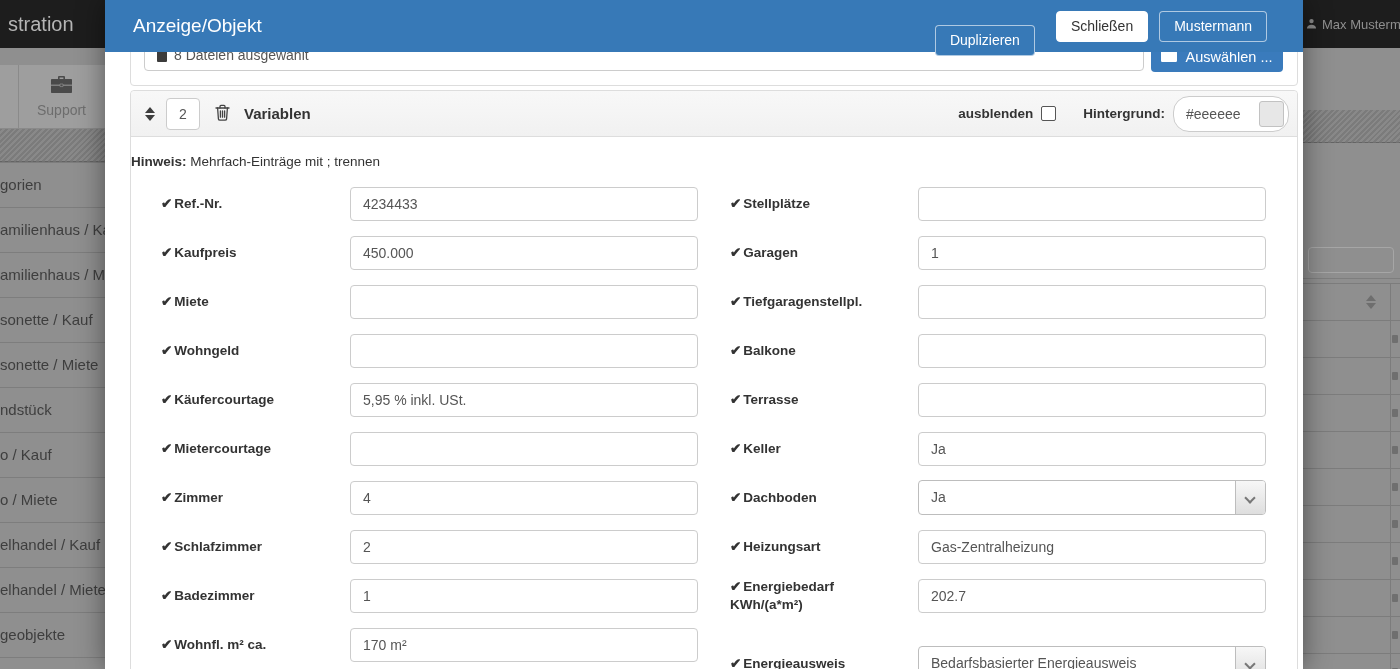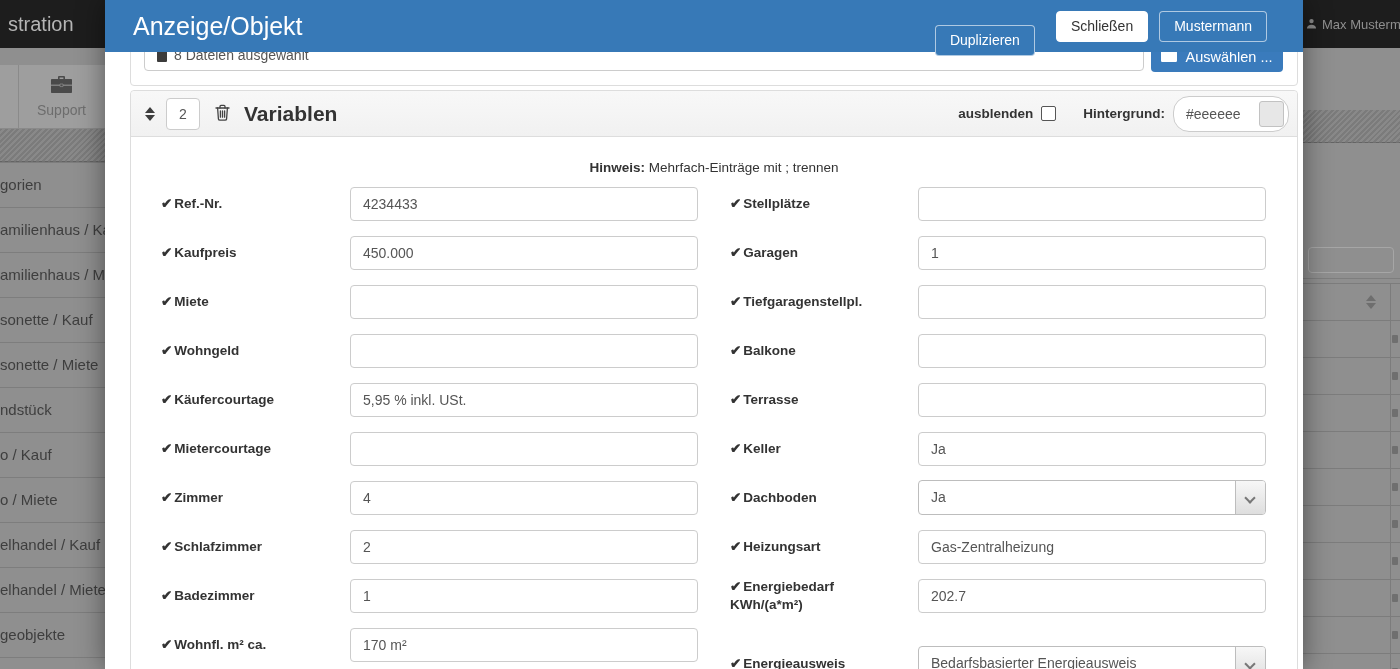--- a/index.html
+++ b/index.html
@@ -33,21 +33,21 @@
   .pr-row { height:37px; border-bottom:1px solid #7c7c7c; position:relative; }
   .pr-mark { position:absolute; right:2px; top:14px; width:6px; height:8px; background:#6f6f6f; border-radius:1px; }
   .pr-sort { position:absolute; right:24px; top:11px; display:flex; flex-direction:column; gap:2px; }
   .pr-sort i { display:block; width:0; height:0; border-left:5px solid transparent; border-right:5px solid transparent; }
   .pr-sort .up { border-bottom:6px solid #6e6e6e; }
   .pr-sort .dn { border-top:6px solid #6e6e6e; }
 
   
   .modal { position:absolute; left:105px; top:0; width:1198px; height:669px; box-shadow:0 0 26px rgba(0,0,0,0.45); }
   .modal-header { position:relative; height:52px; background:#3779b7; display:flex; align-items:center; padding:0 36px 0 28px; z-index:5; }
-  .modal-title { color:#ffffff; font-size:25px; font-weight:400; flex:0 0 auto; }
+  .modal-title { color:#ffffff; font-size:19px; font-weight:400; flex:0 0 auto; }
   .header-spacer { flex:1; }
   .hbtn { height:31px; padding:0 14px; font-size:14px; border-radius:4px; cursor:pointer; font-family:inherit; }
   .hbtn.ghost { background:#3779b7; border:1px solid rgba(255,255,255,0.6); color:#ffffff; }
   .hbtn.white { background:#ffffff; border:1px solid #ffffff; color:#333333; }
   .btn-dup { margin-right:21px;margin-top:28px; }
   .btn-close { margin-right:11px; }
 
   .modal-body { position:absolute; left:0; top:52px; width:1198px; height:617px; background:#ffffff; overflow:hidden; }
 
   .panel { position:absolute; left:25px; width:1168px; background:#ffffff; border:1px solid #dddddd; border-radius:4px; }
@@ -58,29 +58,29 @@
   .choose-btn { position:absolute; left:1020px; top:6px; width:132px; height:41px; background:#3a7bbc; border:none; border-radius:4px; color:#ffffff; font-size:14.5px; display:flex; align-items:flex-end; justify-content:center; gap:8px; padding-bottom:7px; cursor:pointer; font-family:inherit; }
 
   .panel-vars { top:38px; height:610px; }
   .vars-header { height:46px; background:linear-gradient(#f8f8f8,#f1f1f1); border-bottom:1px solid #dddddd; border-radius:4px 4px 0 0; display:flex; align-items:center; padding:0 8px 0 12px; }
   .sort-handle { display:flex; flex-direction:column; gap:2px; cursor:grab; padding:4px 2px; }
   .sort-handle i { display:block; width:0; height:0; border-left:5px solid transparent; border-right:5px solid transparent; }
   .sort-handle .up { border-bottom:6px solid #3d3d3d; }
   .sort-handle .dn { border-top:6px solid #3d3d3d; }
   .order-input { width:34px; height:32px; margin-left:9px; border:1px solid #cccccc; border-radius:4px; text-align:center; font-size:14px; color:#555555; font-family:inherit; }
   .trash-btn { margin-left:13px; background:none; border:none; cursor:pointer; padding:2px; display:flex; }
-  .vars-title { margin-left:12px; font-size:21px; font-weight:700; color:#333333; }
+  .vars-title { margin-left:12px; font-size:15px; font-weight:700; color:#333333; }
   .hide-label { font-size:13.5px; font-weight:700; color:#333333;text-align:center; }
   .hide-checkbox { width:15px; height:15px; border:1px solid #555555; border-radius:2px; background:#ffffff; margin-left:8px; cursor:pointer; }
   .bg-label { font-size:13.5px; font-weight:700; color:#333333; margin-left:27px; }
   .bg-input-wrap { position:relative; margin-left:8px; width:116px; height:36px; border:1px solid #cccccc; border-radius:16px; background:#ffffff; }
   .bg-input { position:absolute; left:0; top:0; width:95px; height:34px; border:none; padding-left:12px; font-size:14px; color:#555555; font-family:inherit; background:transparent; }
   .bg-swatch { position:absolute; right:4px; top:4px; width:25px; height:26px; background:#e7e7e7; border:1px solid #c2c2c2; border-radius:3px; cursor:pointer; }
 
-  .hint-line { margin-top:23px; text-align:center; font-size:13.5px; color:#333333; }
+  .hint-line { margin-top:17px; text-align:left; font-size:13.5px; color:#333333; }
   .hint-line b { font-weight:700; }
 
   .col { position:absolute; top:88px; width:552px; }
   .col-left { left:30px; }
   .col-right { left:599px; }
   .frow { height:49px; display:flex; align-items:center; }
   .flabel { width:189px; padding-right:10px; font-size:13.5px; font-weight:700; color:#333333; line-height:1.3; }
   .col-right .flabel { width:188px; }
   .check-icon::before { content:"✔"; margin-right:2px; }
   .finput { width:348px; height:34px; border:1px solid #cccccc; border-radius:4px; padding:0 12px; font-size:14px; color:#555555; font-family:inherit; }

